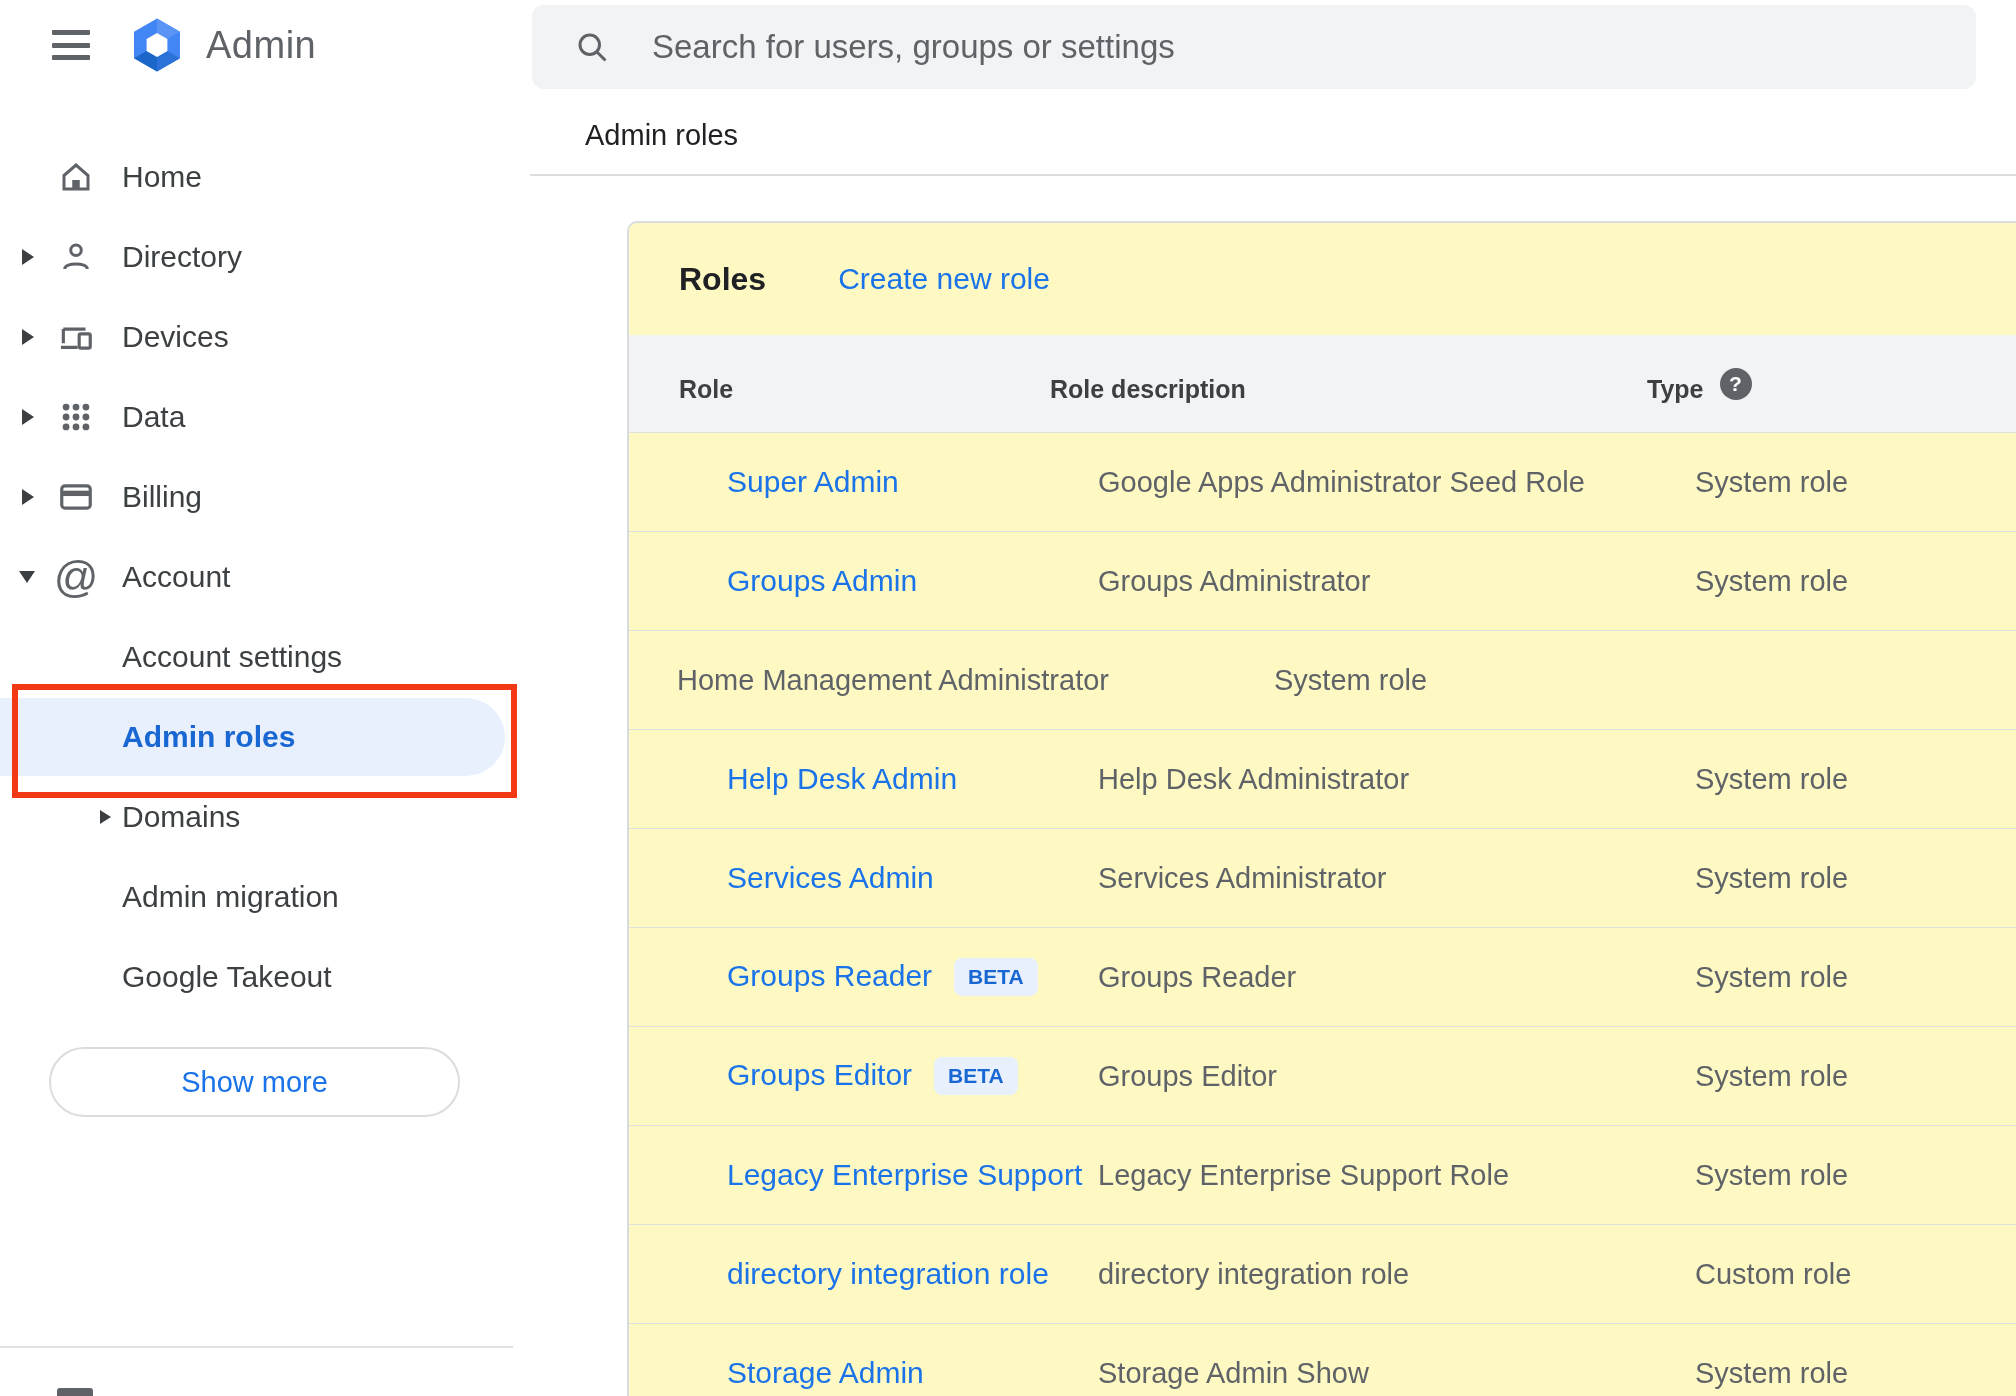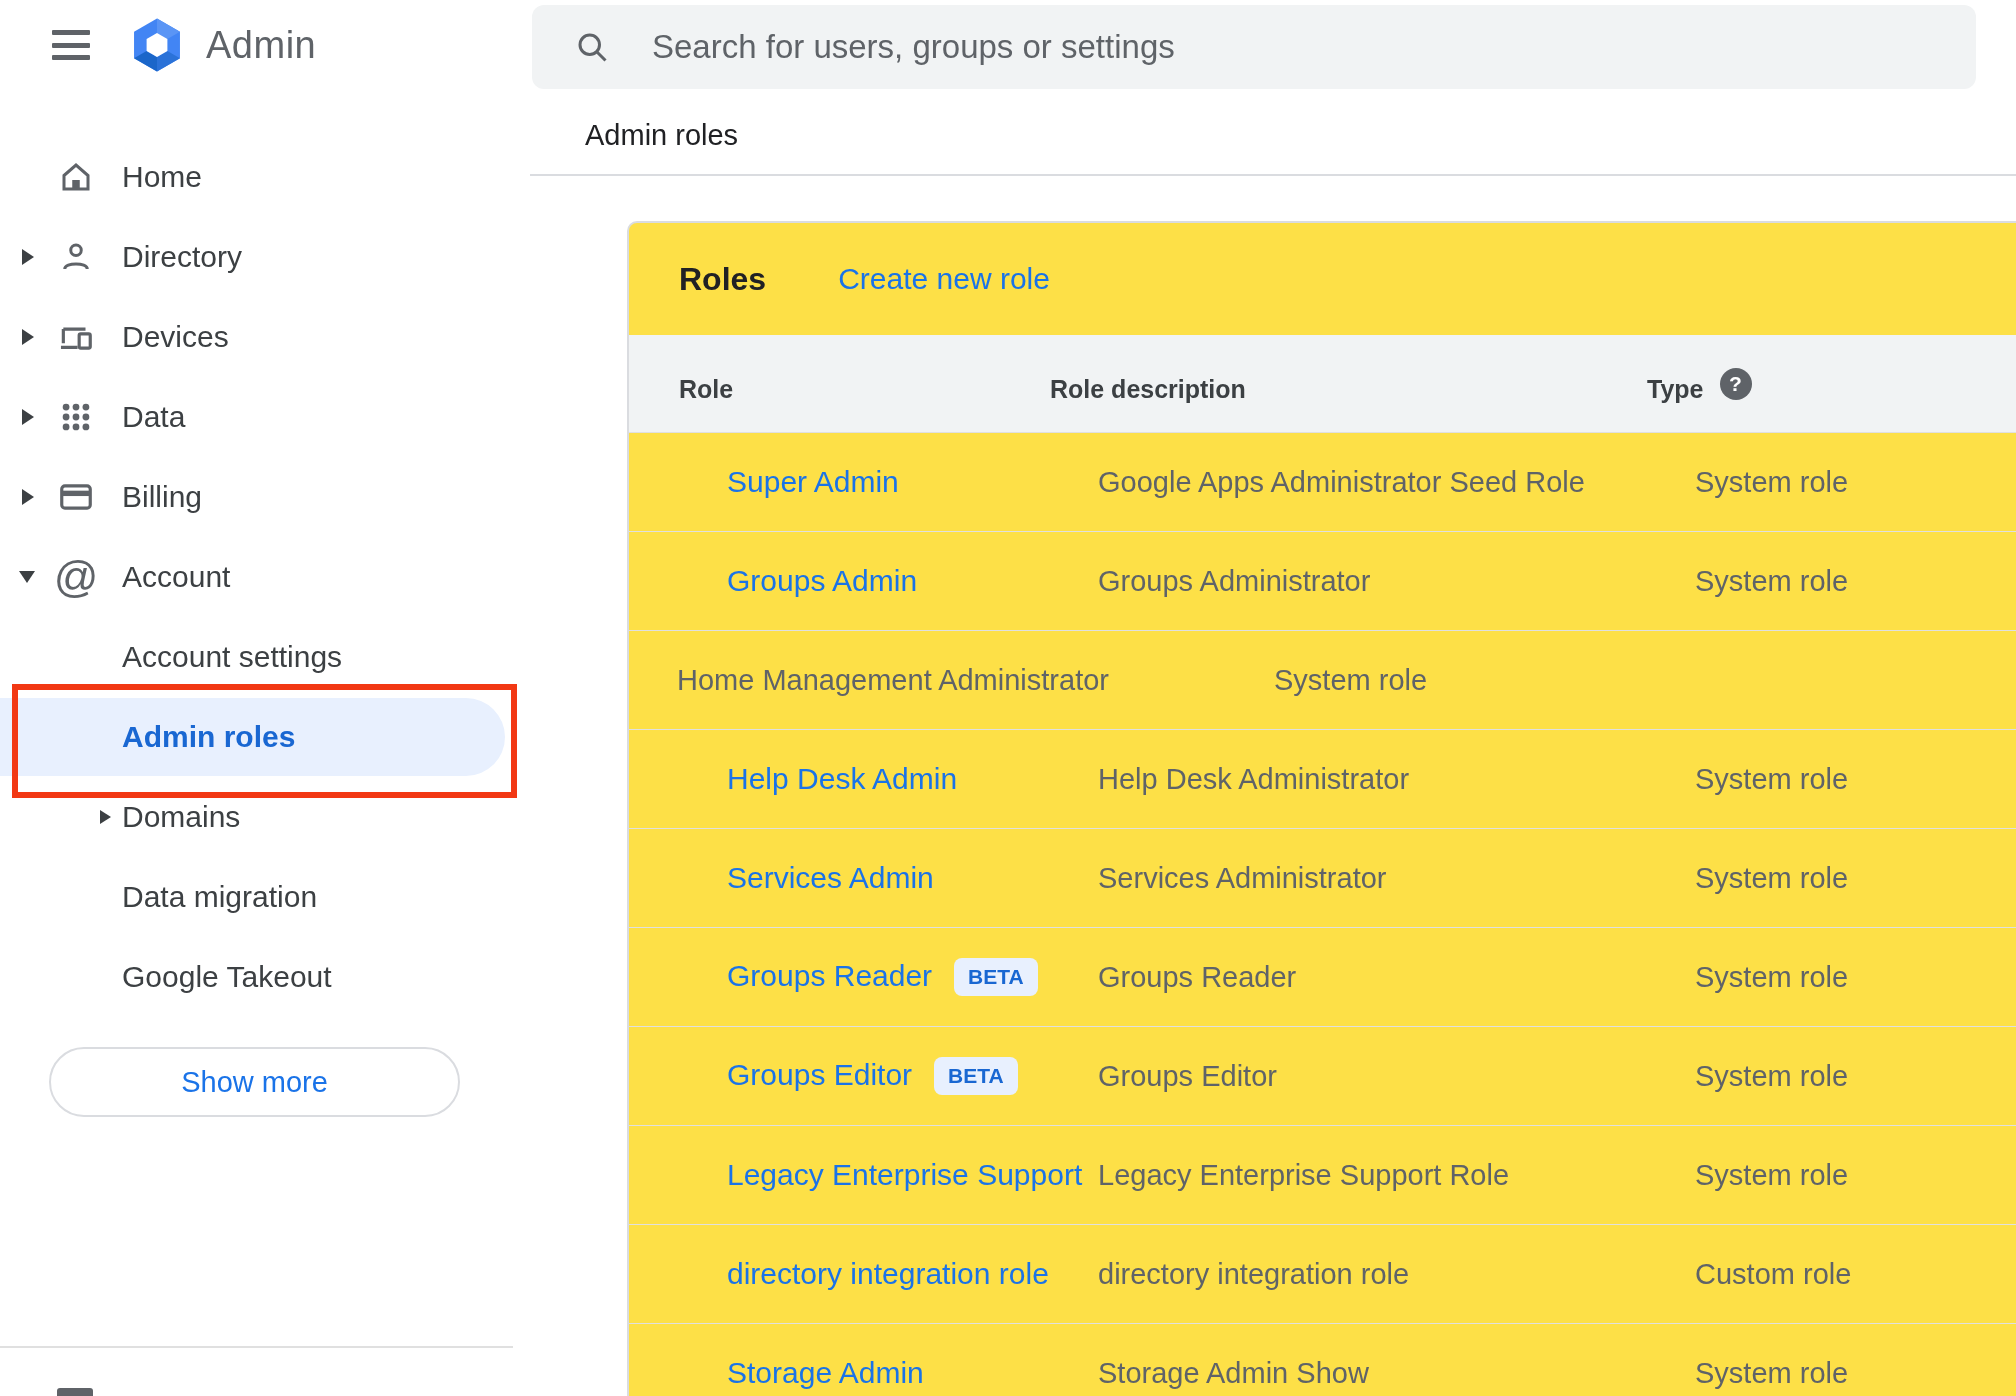--- a/index.html
+++ b/index.html
@@ -41,21 +41,21 @@
   
   .main{position:absolute;left:530px;top:0;width:1486px;height:1396px;}
   .search-box{position:absolute;left:2px;top:5px;width:1444px;height:84px;background:#f1f3f4;border-radius:12px;
     display:flex;align-items:center;padding-left:42px;box-sizing:border-box;}
   .search-box svg{flex:0 0 auto;}
   .search-input{margin-left:40px;flex:1;border:none;outline:none;background:transparent;
     font-size:33px;color:#202124;font-family:"Liberation Sans","DejaVu Sans",sans-serif;}
   .search-input::placeholder{color:#5f6368;opacity:1;}
   .breadcrumb{position:absolute;left:55px;top:119px;font-size:29px;color:#202124;}
   .top-divider{position:absolute;left:0;top:174px;width:1486px;height:2px;background:#dadce0;}
-  .card{position:absolute;left:97px;top:221px;width:1389px;height:1175px;background:#fde047;box-sizing:border-box;
+  .card{position:absolute;left:97px;top:221px;width:1389px;height:1175px;background:#fef9c3;box-sizing:border-box;
     border-left:2px solid #dadce0;border-top:2px solid #dadce0;border-radius:10px 0 0 0;overflow:hidden;}
   .card-header{height:112px;display:flex;align-items:center;}
   .panel-title{margin-left:50px;font-size:32px;font-weight:700;color:#202124;}
   .create-link{margin-left:72px;font-size:30px;color:#1a73e8;text-decoration:none;cursor:pointer;}
   .thead{height:97px;background:#f1f3f4;display:flex;align-items:center;}
   .c1{width:421px;padding-left:50px;box-sizing:border-box;flex:0 0 auto;}
   .c2{width:597px;flex:0 0 auto;}
   .c3{flex:1;display:flex;align-items:center;}
   .th{font-size:25px;font-weight:700;color:#3c4043;margin-top:12px;}
   .help-circle{display:inline-flex;align-items:center;justify-content:center;width:32px;height:32px;margin-left:16px;
@@ -166,21 +166,21 @@
       <span class="nav-label">Admin roles</span>
       <span class="annotation-box"></span>
     </div>
 
     <div class="nav-item sub">
       <span class="sub-arrow"></span>
       <span class="nav-label">Domains</span>
     </div>
 
     <div class="nav-item sub">
-      <span class="nav-label">Data migration</span>
+      <span class="nav-label">Admin migration</span>
     </div>
 
     <div class="nav-item sub">
       <span class="nav-label">Google Takeout</span>
     </div>
   </div>
 
   <div class="show-more">Show more</div>
   <div class="sidebar-divider"></div>
   <div class="partial-icon"></div>

